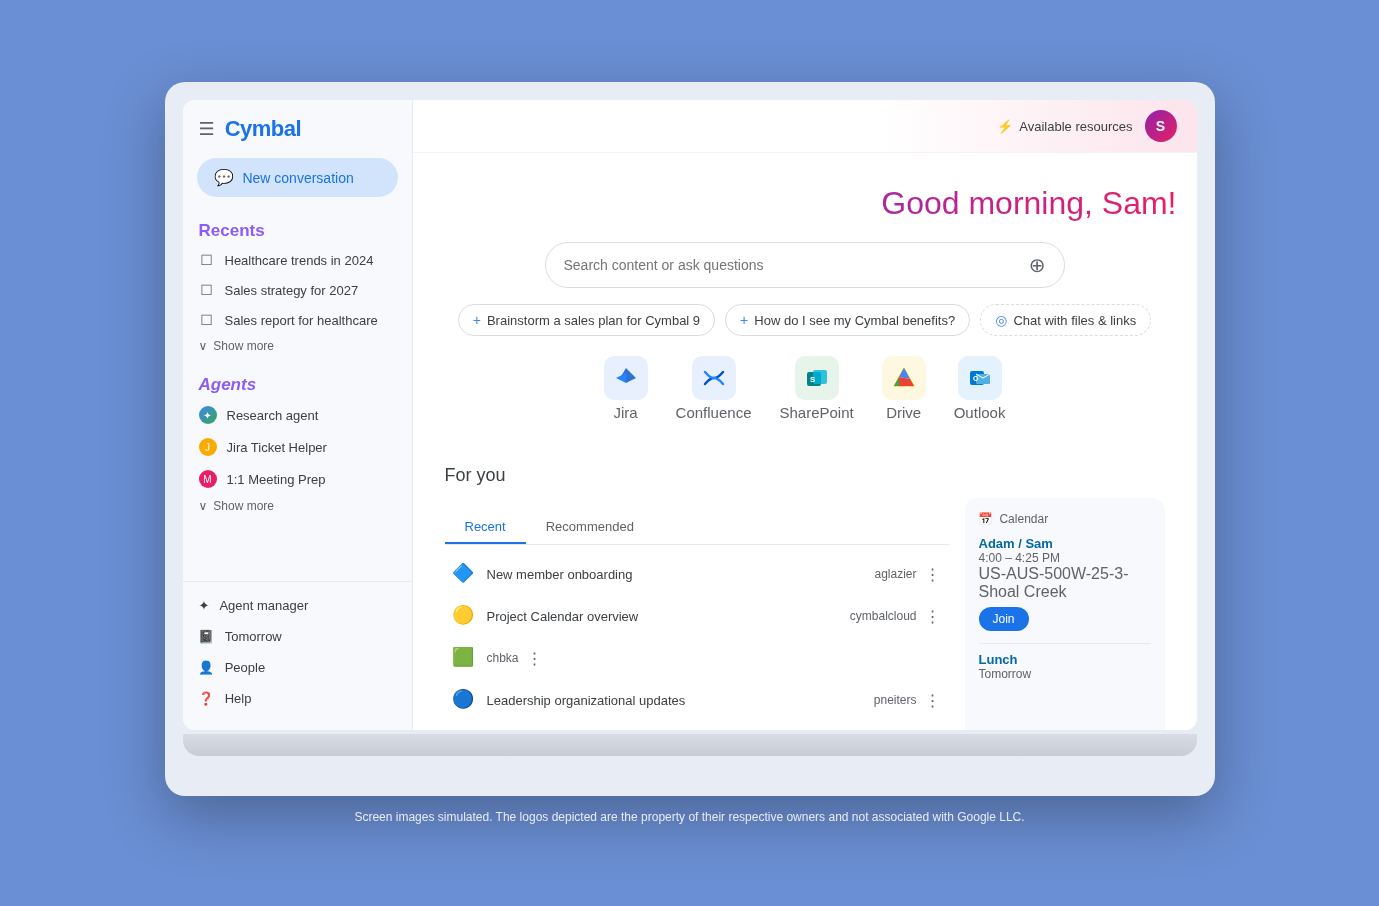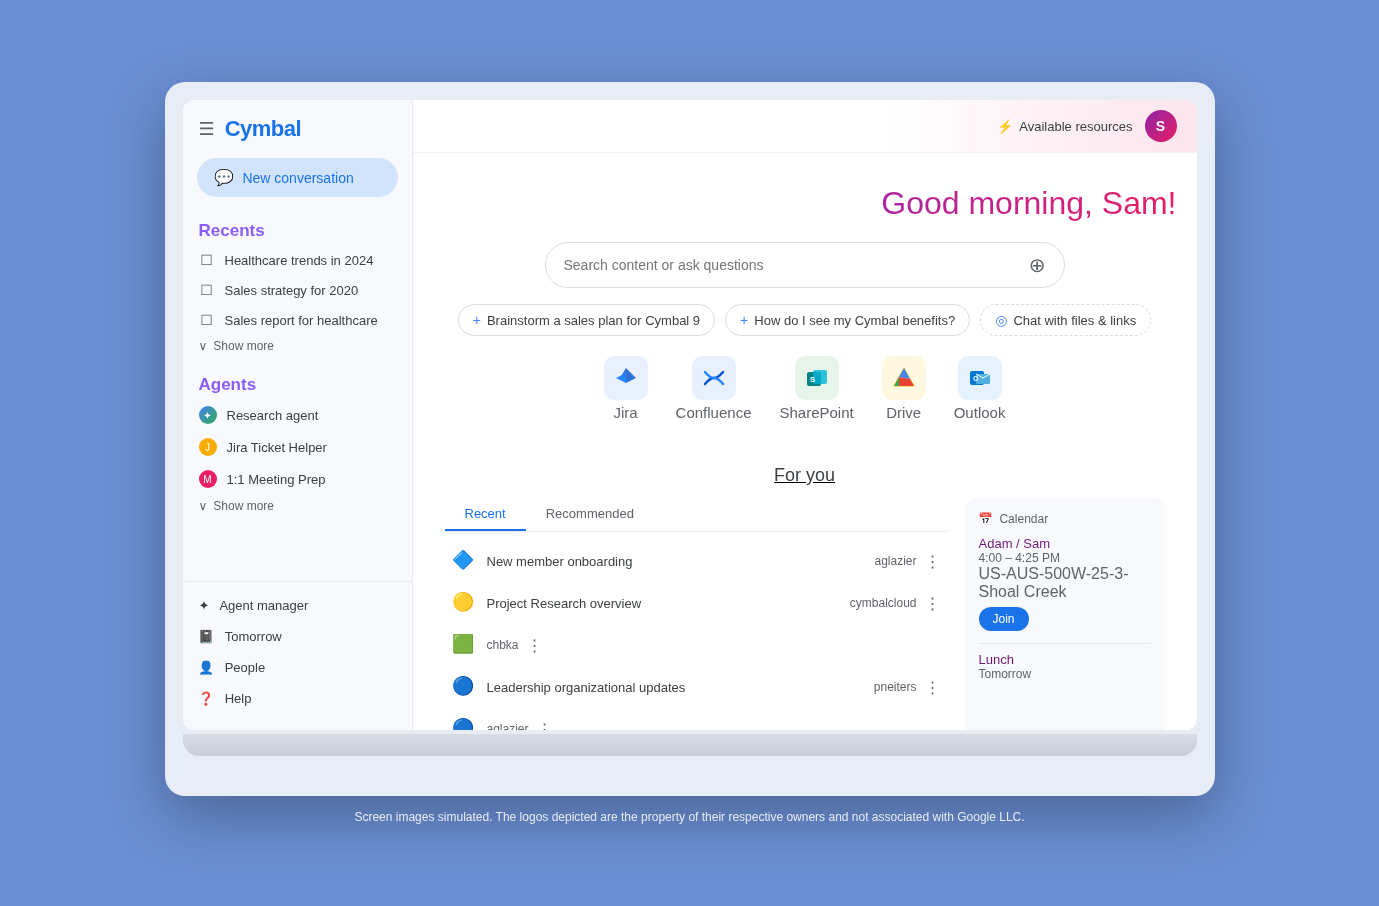--- a/index.html
+++ b/index.html
@@ -262,36 +262,36 @@
       display: flex; align-items: center; justify-content: center;
       font-size: 24px;
     }
     .app-icon-label { font-size: 15px; color: #5f6368; }
     
     .for-you-section {
       padding: 0 32px;
     }
     .for-you-header {
       display: flex;
-      justify-content: center;
+      justify-content: flex-start;
       align-items: center;
       margin-bottom: 12px;
-      text-decoration: underline;
     }
     .for-you-title {
       font-size: 18px;
       font-weight: 500;
       color: #3c4043;
     }
     .for-you-layout {
       display: flex;
       gap: 16px;
     }
     .recent-files-panel {
       flex: 1;
+      margin-top: 13px;
     }
     .tabs-row {
       display: flex;
       border-bottom: 1px solid #e8eaed;
       margin-bottom: 8px;
     }
     .tab {
       padding: 8px 20px;
       font-size: 13px;
       cursor: pointer;
@@ -327,22 +327,22 @@
       gap: 6px;
       font-size: 12px;
       color: #5f6368;
       margin-bottom: 10px;
     }
     .cal-event {
       margin-bottom: 12px;
     }
     .cal-event-title {
       font-size: 13px;
-      font-weight: 400;
-      color: #701a75;
+      font-weight: 700;
+      color: #0369a1;
     }
     .cal-event-time {
       font-size: 12px;
       color: #5f6368;
     }
     .cal-event-location {
       font-size: 16px;
       color: #5f6368;
     }
     .join-btn {
@@ -386,31 +386,31 @@
           <span class="new-conv-icon">💬</span>
           <span>New conversation</span>
         </button>
         <div class="sidebar-section-title">Recents</div>
         <div class="sidebar-item">
           <span class="sidebar-item-icon">☐</span>
           <span class="sidebar-item-label">Healthcare trends in 2024</span>
         </div>
         <div class="sidebar-item">
           <span class="sidebar-item-icon">☐</span>
-          <span class="sidebar-item-label">Sales strategy for 2020</span>
+          <span class="sidebar-item-label">Sales strategy for 2027</span>
         </div>
         <div class="sidebar-item">
           <span class="sidebar-item-icon">☐</span>
           <span class="sidebar-item-label">Sales report for healthcare</span>
         </div>
         <div class="show-more">
           <span>∨</span>
           <span>Show more</span>
         </div>
-        <div class="sidebar-section-title" style="margin-top:10px;">Agents</div>
+        <div class="sidebar-section-title" style="margin-top:10px;font-style:italic;">Agents</div>
         <div class="sidebar-item">
           <span class="agent-icon-research">✦</span>
           <span class="sidebar-item-label">Research agent</span>
         </div>
         <div class="sidebar-item">
           <span class="agent-icon-jira">J</span>
           <span class="sidebar-item-label">Jira Ticket Helper</span>
         </div>
         <div class="sidebar-item">
           <span class="agent-icon-meeting">M</span>
@@ -539,21 +539,21 @@
                 <div class="tab">Recommended</div>
               </div>
               <div class="file-row">
                 <span class="file-icon">🔷</span>
                 <span class="file-name">New member onboarding</span>
                 <span class="file-user">aglazier</span>
                 <span class="file-menu">⋮</span>
               </div>
               <div class="file-row">
                 <span class="file-icon">🟡</span>
-                <span class="file-name">Project Research overview</span>
+                <span class="file-name">Project Calendar overview</span>
                 <span class="file-user">cymbalcloud</span>
                 <span class="file-menu">⋮</span>
               </div>
               <div class="file-row">
                 <span class="file-icon">🟩</span>
                 <span class="file-user">chbka</span>
                 <span class="file-menu">⋮</span>
               </div>
               <div class="file-row">
                 <span class="file-icon">🔵</span>

